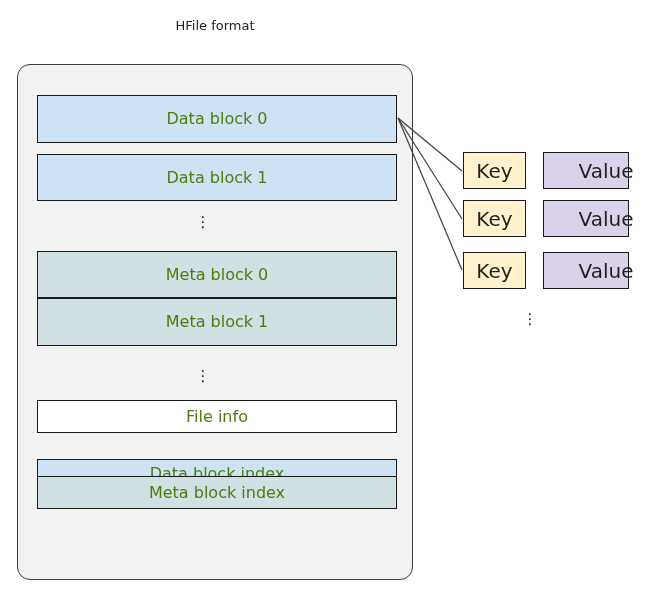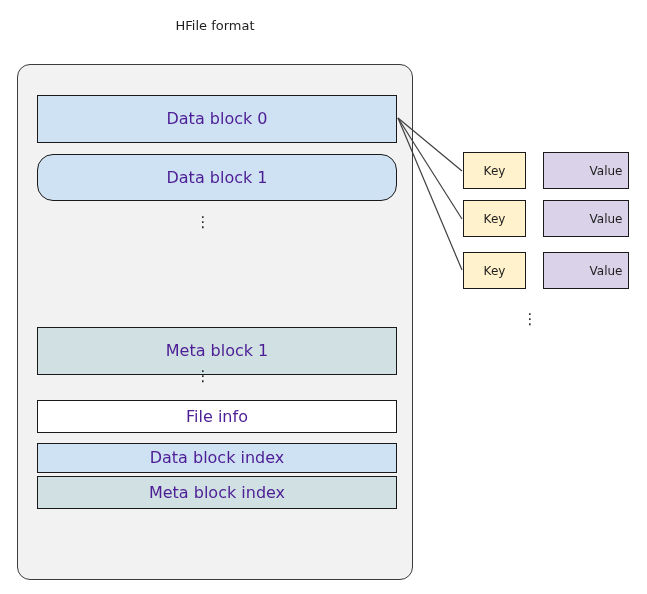--- a/index.html
+++ b/index.html
@@ -18,48 +18,48 @@
   .container{
     position:absolute;left:17px;top:64px;width:396px;height:516px;
     box-sizing:border-box;background:#f2f2f2;
     border:1.5px solid #3c3c3c;border-radius:13px;
   }
 
   .block{
     position:absolute;left:37px;width:360px;box-sizing:border-box;
     border:1px solid #1a1a1a;
     display:flex;align-items:center;justify-content:center;
-    font-size:16px;line-height:1;color:#4c1d95;
+    font-size:16px;line-height:1;color:#4d7c0f;
   }
   .fill-data {background:#cfe2f3;}
   .fill-meta {background:#d0e0e3;}
   .fill-plain{background:#ffffff;}
 
   .b-data0 {top:95px; height:48px;}
-  .b-data1 {top:154px;height:47px;border-radius:16px;}
+  .b-data1 {top:154px;height:47px;}
   .b-meta0 {top:251px;height:47px;}
-  .b-meta1 {top:327px;height:48px;}
+  .b-meta1 {top:298px;height:48px;}
   .b-info  {top:400px;height:33px;}
-  .b-dbidx {top:443px;height:30px;}
+  .b-dbidx {top:459px;height:30px;}
   .b-mbidx {top:476px;height:33px;}
   .b-trail {top:531px;height:33px;}
 
   .dots{
     position:absolute;width:30px;text-align:center;
     font-size:15px;line-height:18px;color:#1f1f1f;
   }
   .dots-1{left:188px;top:213px;}
   .dots-2{left:188px;top:367px;}
   .dots-kv{left:515px;top:310px;}
 
   .kv-box{
     position:absolute;box-sizing:border-box;height:37px;
     border:1px solid #1a1a1a;
     display:flex;align-items:center;justify-content:center;
-    font-size:12px;line-height:1;color:#1f1f1f;
+    font-size:20px;line-height:1;color:#1f1f1f;
   }
   .key-box  {left:463px;width:63px;background:#fff2cc;}
   .value-box{left:543px;width:86px;background:#d9d2e9;padding-left:40px;}
   .row-0{top:152px;}
   .row-1{top:200px;}
   .row-2{top:252px;}
 
   .connector-svg{
     position:absolute;left:0;top:0;width:647px;height:594px;
     pointer-events:none;
@@ -70,20 +70,21 @@
 
 <div class="canvas">
 
   <div class="title">HFile format</div>
 
   <div class="container"></div>
 
   <div class="block fill-data b-data0">Data block 0</div>
   <div class="block fill-data b-data1">Data block 1</div>
   <div class="dots dots-1">⋮</div>
+  <div class="block fill-meta b-meta0">Meta block 0</div>
   <div class="block fill-meta b-meta1">Meta block 1</div>
   <div class="dots dots-2">⋮</div>
   <div class="block fill-plain b-info">File info</div>
   <div class="block fill-data b-dbidx">Data block index</div>
   <div class="block fill-meta b-mbidx">Meta block index</div>
 
   <svg class="connector-svg" viewBox="0 0 647 594" xmlns="http://www.w3.org/2000/svg">
     <line x1="398" y1="118" x2="462" y2="171" stroke="#404040" stroke-width="1.2"></line>
     <line x1="398" y1="118" x2="462" y2="219" stroke="#404040" stroke-width="1.2"></line>
     <line x1="398" y1="118" x2="462" y2="270" stroke="#404040" stroke-width="1.2"></line>

